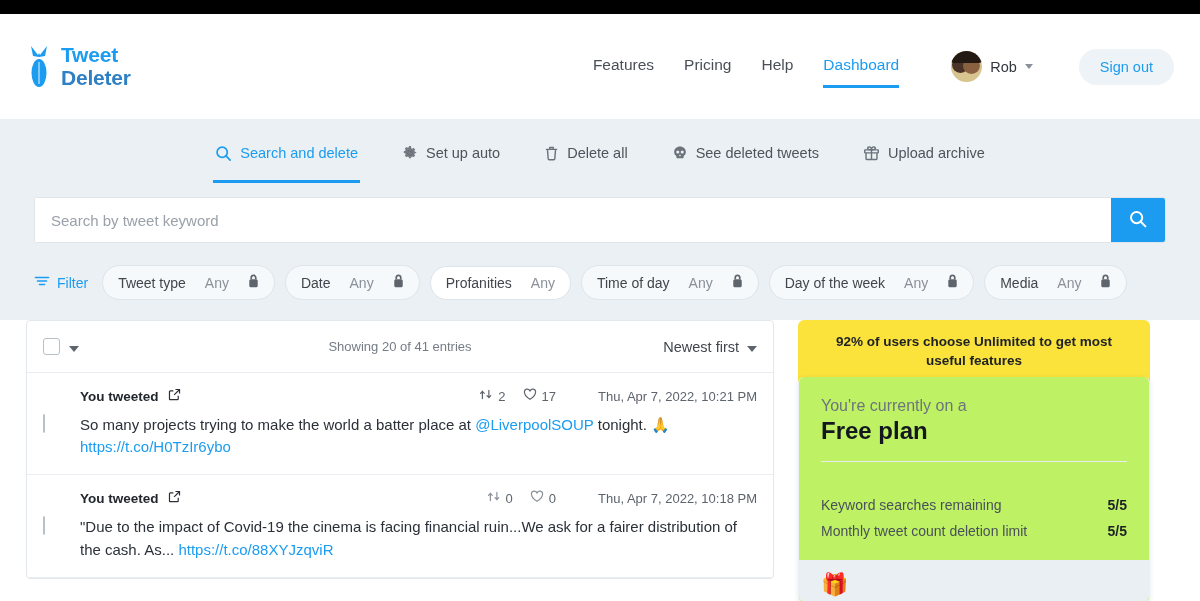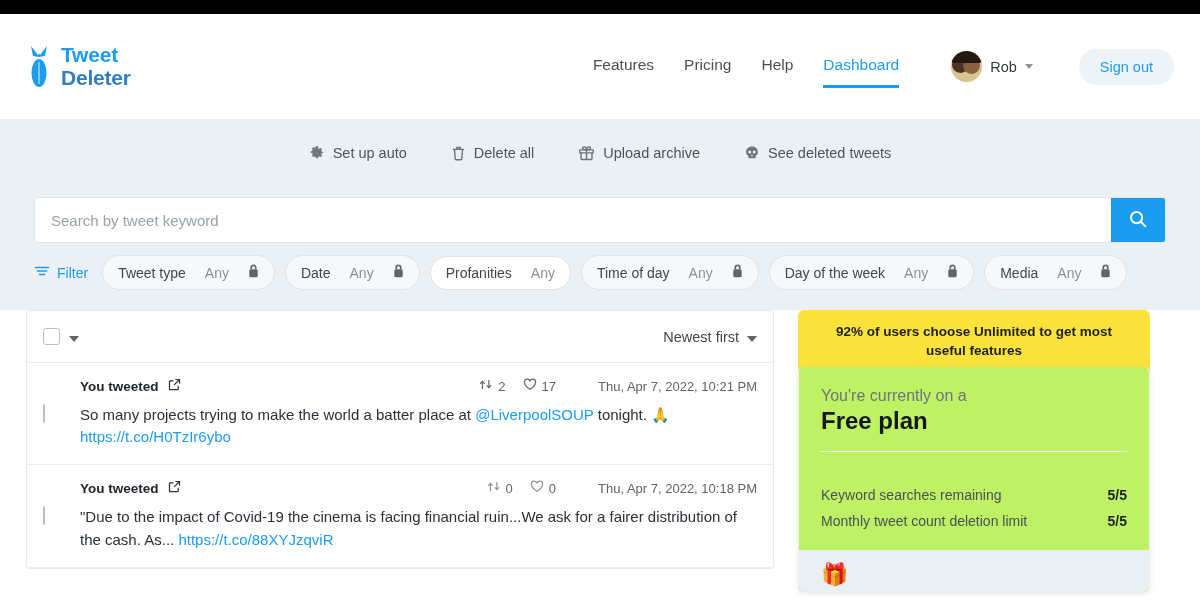--- a/index.html
+++ b/index.html
@@ -87,21 +87,21 @@
   }
   .search-box input::placeholder { color: #9aa1a9; }
   .search-btn {
     width: 54px; background: #1b9cf0; border: none; cursor: pointer;
     display: flex; align-items: center; justify-content: center;
   }
 
   
   .filter-row {
     display: flex; align-items: center; gap: 10px;
-    padding: 12px 34px 20px 34px;
+    padding: 22px 34px 20px 34px;
   }
   .filter-label {
     display: flex; align-items: center; gap: 7px; color: #1b9cf0;
     font-size: 14px; cursor: pointer; margin-right: 4px;
   }
   .chip {
     display: flex; align-items: center; gap: 19px;
     border: 1px solid #dde4ea; border-radius: 19px;
     background: #f6f9fb; padding: 8px 15px; cursor: pointer;
     font-size: 14px; color: #41464d; white-space: nowrap;
@@ -217,63 +217,72 @@
         <span class="caret"></span>
       </div>
 
       <button class="signout">Sign out</button>
     </div>
   </div>
 
   <div class="band">
 
     <div class="tabs">
+      <div class="tab active">
+        <span>
+          <svg width="17" height="17" viewBox="0 0 18 18" fill="none" stroke="#1b9cf0" stroke-width="1.8">
+            <circle cx="7.6" cy="7.6" r="5.4"></circle>
+              <line x1="11.6" y1="11.6" x2="16" y2="16" stroke-linecap="round"></line>
+          </svg>
+        </span>
+        <span>Search and delete</span>
+      </div>
 
       <div class="tab">
         <span>
           <svg width="16" height="16" viewBox="0 0 18 18" fill="#6b727a">
             <path d="M9 5.6A3.4 3.4 0 1 0 9 12.4 3.4 3.4 0 0 0 9 5.6zm0 5.2A1.8 1.8 0 1 1 9 7.2a1.8 1.8 0 0 1 0 3.6z"></path>
             <path d="M16 7.9l-1.6-.3a5.6 5.6 0 0 0-.5-1.2l.95-1.35-1.9-1.9-1.35.95a5.6 5.6 0 0 0-1.2-.5L10.1 1.2H7.9l-.3 1.4a5.6 5.6 0 0 0-1.2.5L5.05 2.15l-1.9 1.9L4.1 5.4a5.6 5.6 0 0 0-.5 1.2L2 6.9v2.2l1.6.3c.12.43.29.83.5 1.2l-.95 1.35 1.9 1.9 1.35-.95c.37.21.77.38 1.2.5l.3 1.6h2.2l.3-1.6c.43-.12.83-.29 1.2-.5l1.35.95 1.9-1.9-.95-1.35c.21-.37.38-.77.5-1.2l1.6-.3z" opacity="0.92"></path>
           </svg>
         </span>
         <span>Set up auto</span>
       </div>
 
       <div class="tab">
         <span>
           <svg width="15" height="17" viewBox="0 0 16 18" fill="none" stroke="#6b727a" stroke-width="1.5">
             <path d="M2.6 4.6h10.8M6.2 4.2V2.6h3.6v1.6" stroke-linecap="round"></path>
             <path d="M3.7 4.6l.8 10.2a1 1 0 0 0 1 .9h5a1 1 0 0 0 1-.9l.8-10.2" stroke-linejoin="round"></path>
           </svg>
         </span>
         <span>Delete all</span>
+      </div>
+
+      <div class="tab">
+        <span>
+          <svg width="16" height="16" viewBox="0 0 18 18" fill="#6b727a">
+            <path d="M9 1.6C5.3 1.6 2.4 4.3 2.4 7.8c0 2 1 3.4 2.1 4.2.3.2.5.5.5.9v1.1c0 .6.5 1 1.1 1h5.8c.6 0 1.1-.4 1.1-1v-1.1c0-.4.2-.7.5-.9 1.1-.8 2.1-2.2 2.1-4.2 0-3.5-2.9-6.2-6.6-6.2z"></path>
+            <circle cx="6.5" cy="7.8" r="1.7" fill="#ebf0f4"></circle>
+            <circle cx="11.5" cy="7.8" r="1.7" fill="#ebf0f4"></circle>
+            <path d="M8.2 11.1h1.6v1.6H8.2z" fill="#ebf0f4"></path>
+          </svg>
+        </span>
+        <span>See deleted tweets</span>
       </div>
 
       <div class="tab">
         <span>
           <svg width="17" height="16" viewBox="0 0 18 17" fill="none" stroke="#6b727a" stroke-width="1.5">
             <rect x="1.8" y="5.2" width="14.4" height="3.2" rx="0.6"></rect>
             <path d="M3.2 8.4v6.2a0.8 0.8 0 0 0 .8.8h10a0.8 0.8 0 0 0 .8-.8V8.4"></path>
             <path d="M9 5.2v10.2"></path>
             <path d="M9 5.2C9 3.4 7.9 2 6.5 2S4.4 3.3 5.3 4.3c.8.9 3.7.9 3.7.9zM9 5.2C9 3.4 10.1 2 11.5 2s2.1 1.3 1.2 2.3c-.8.9-3.7.9-3.7.9z"></path>
           </svg>
         </span>
         <span>Upload archive</span>
-      </div>
-
-      <div class="tab">
-        <span>
-          <svg width="16" height="16" viewBox="0 0 18 18" fill="#6b727a">
-            <path d="M9 1.6C5.3 1.6 2.4 4.3 2.4 7.8c0 2 1 3.4 2.1 4.2.3.2.5.5.5.9v1.1c0 .6.5 1 1.1 1h5.8c.6 0 1.1-.4 1.1-1v-1.1c0-.4.2-.7.5-.9 1.1-.8 2.1-2.2 2.1-4.2 0-3.5-2.9-6.2-6.6-6.2z"></path>
-            <circle cx="6.5" cy="7.8" r="1.7" fill="#ebf0f4"></circle>
-            <circle cx="11.5" cy="7.8" r="1.7" fill="#ebf0f4"></circle>
-            <path d="M8.2 11.1h1.6v1.6H8.2z" fill="#ebf0f4"></path>
-          </svg>
-        </span>
-        <span>See deleted tweets</span>
       </div>
     </div>
 
     <div class="search-row">
       <div class="search-box">
         <input type="text" placeholder="Search by tweet keyword" style="">
         <button class="search-btn">
           <span>
             <svg width="20" height="20" viewBox="0 0 20 20" fill="none" stroke="#ffffff" stroke-width="2">
               <circle cx="8.6" cy="8.6" r="5.6"></circle>
@@ -361,20 +370,21 @@
   <div class="main">
 
     <div class="list-card">
       <div class="list-head">
         <span class="cb"></span>
         <span class="head-caret">
           <svg width="10" height="6" viewBox="0 0 10 6">
               <path d="M0 0h10L5 6z" fill="#5d646c"></path>
             </svg>
         </span>
+        <span class="showing">Showing 20 of 41 entries</span>
         <span class="sort">
           <span>Newest first</span>
           <span>
             <svg width="10" height="6" viewBox="0 0 10 6">
                 <path d="M0 0h10L5 6z" fill="#5d646c"></path>
               </svg>
           </span>
         </span>
       </div>
 

